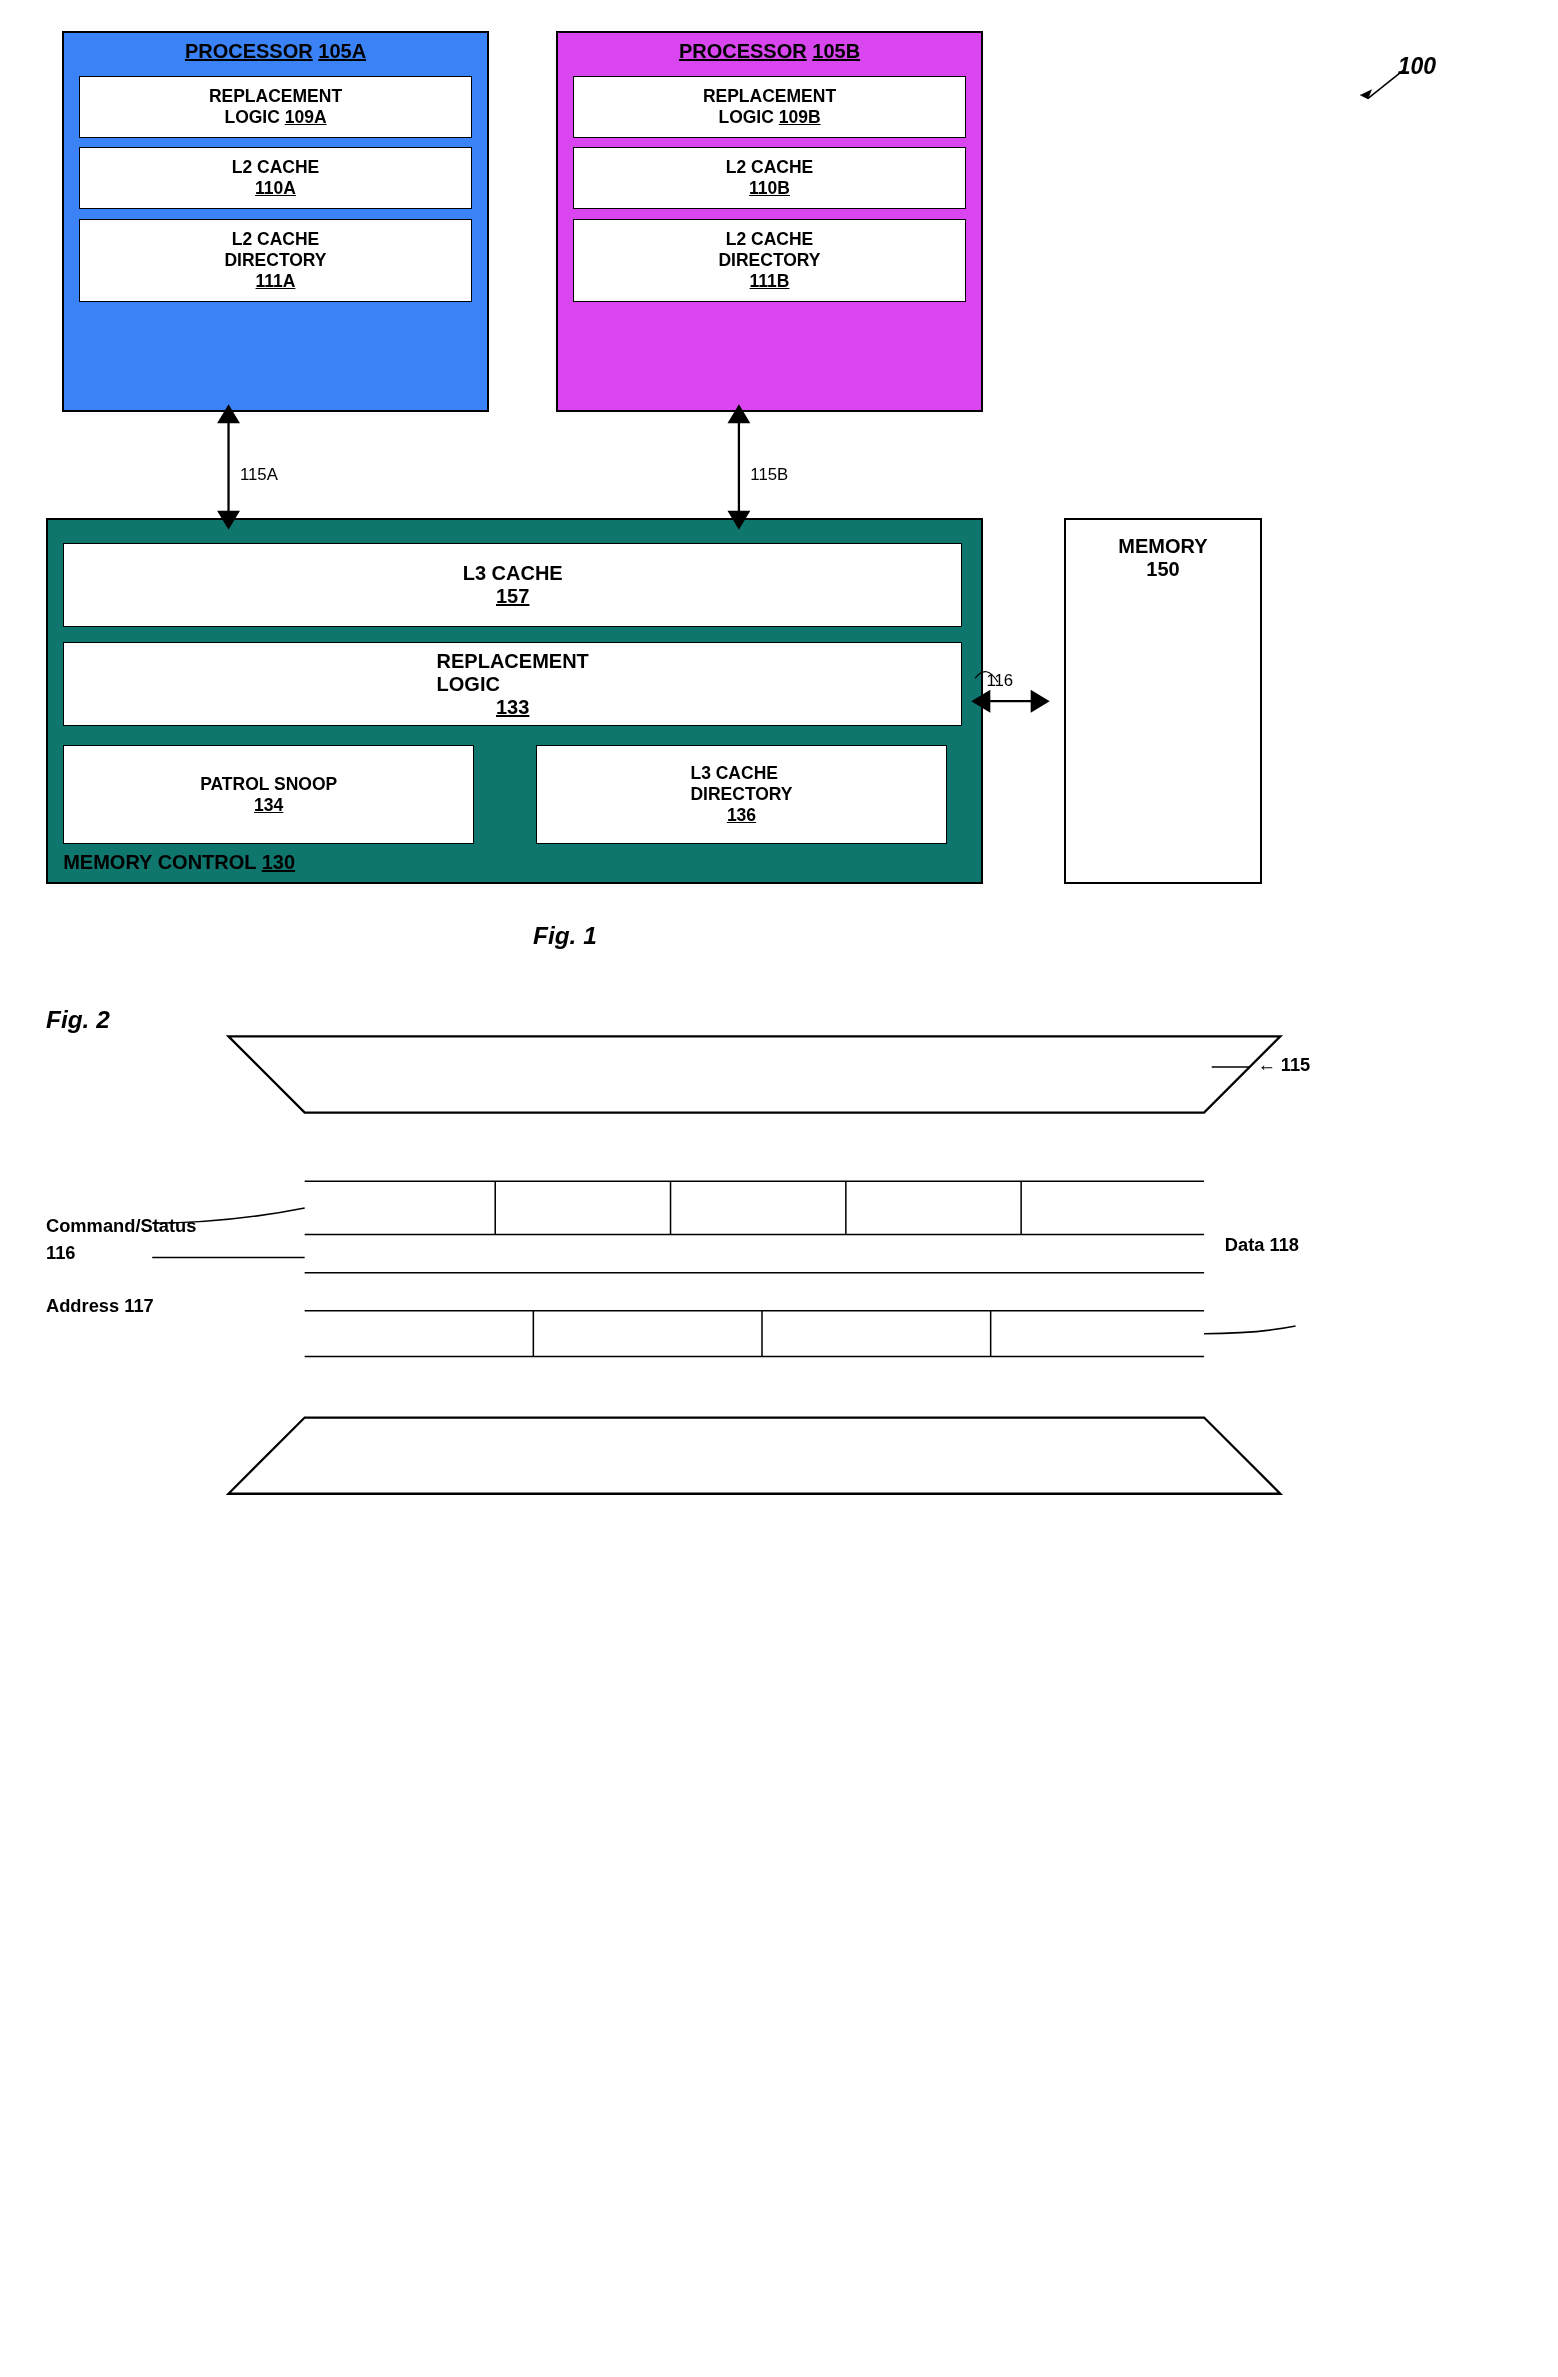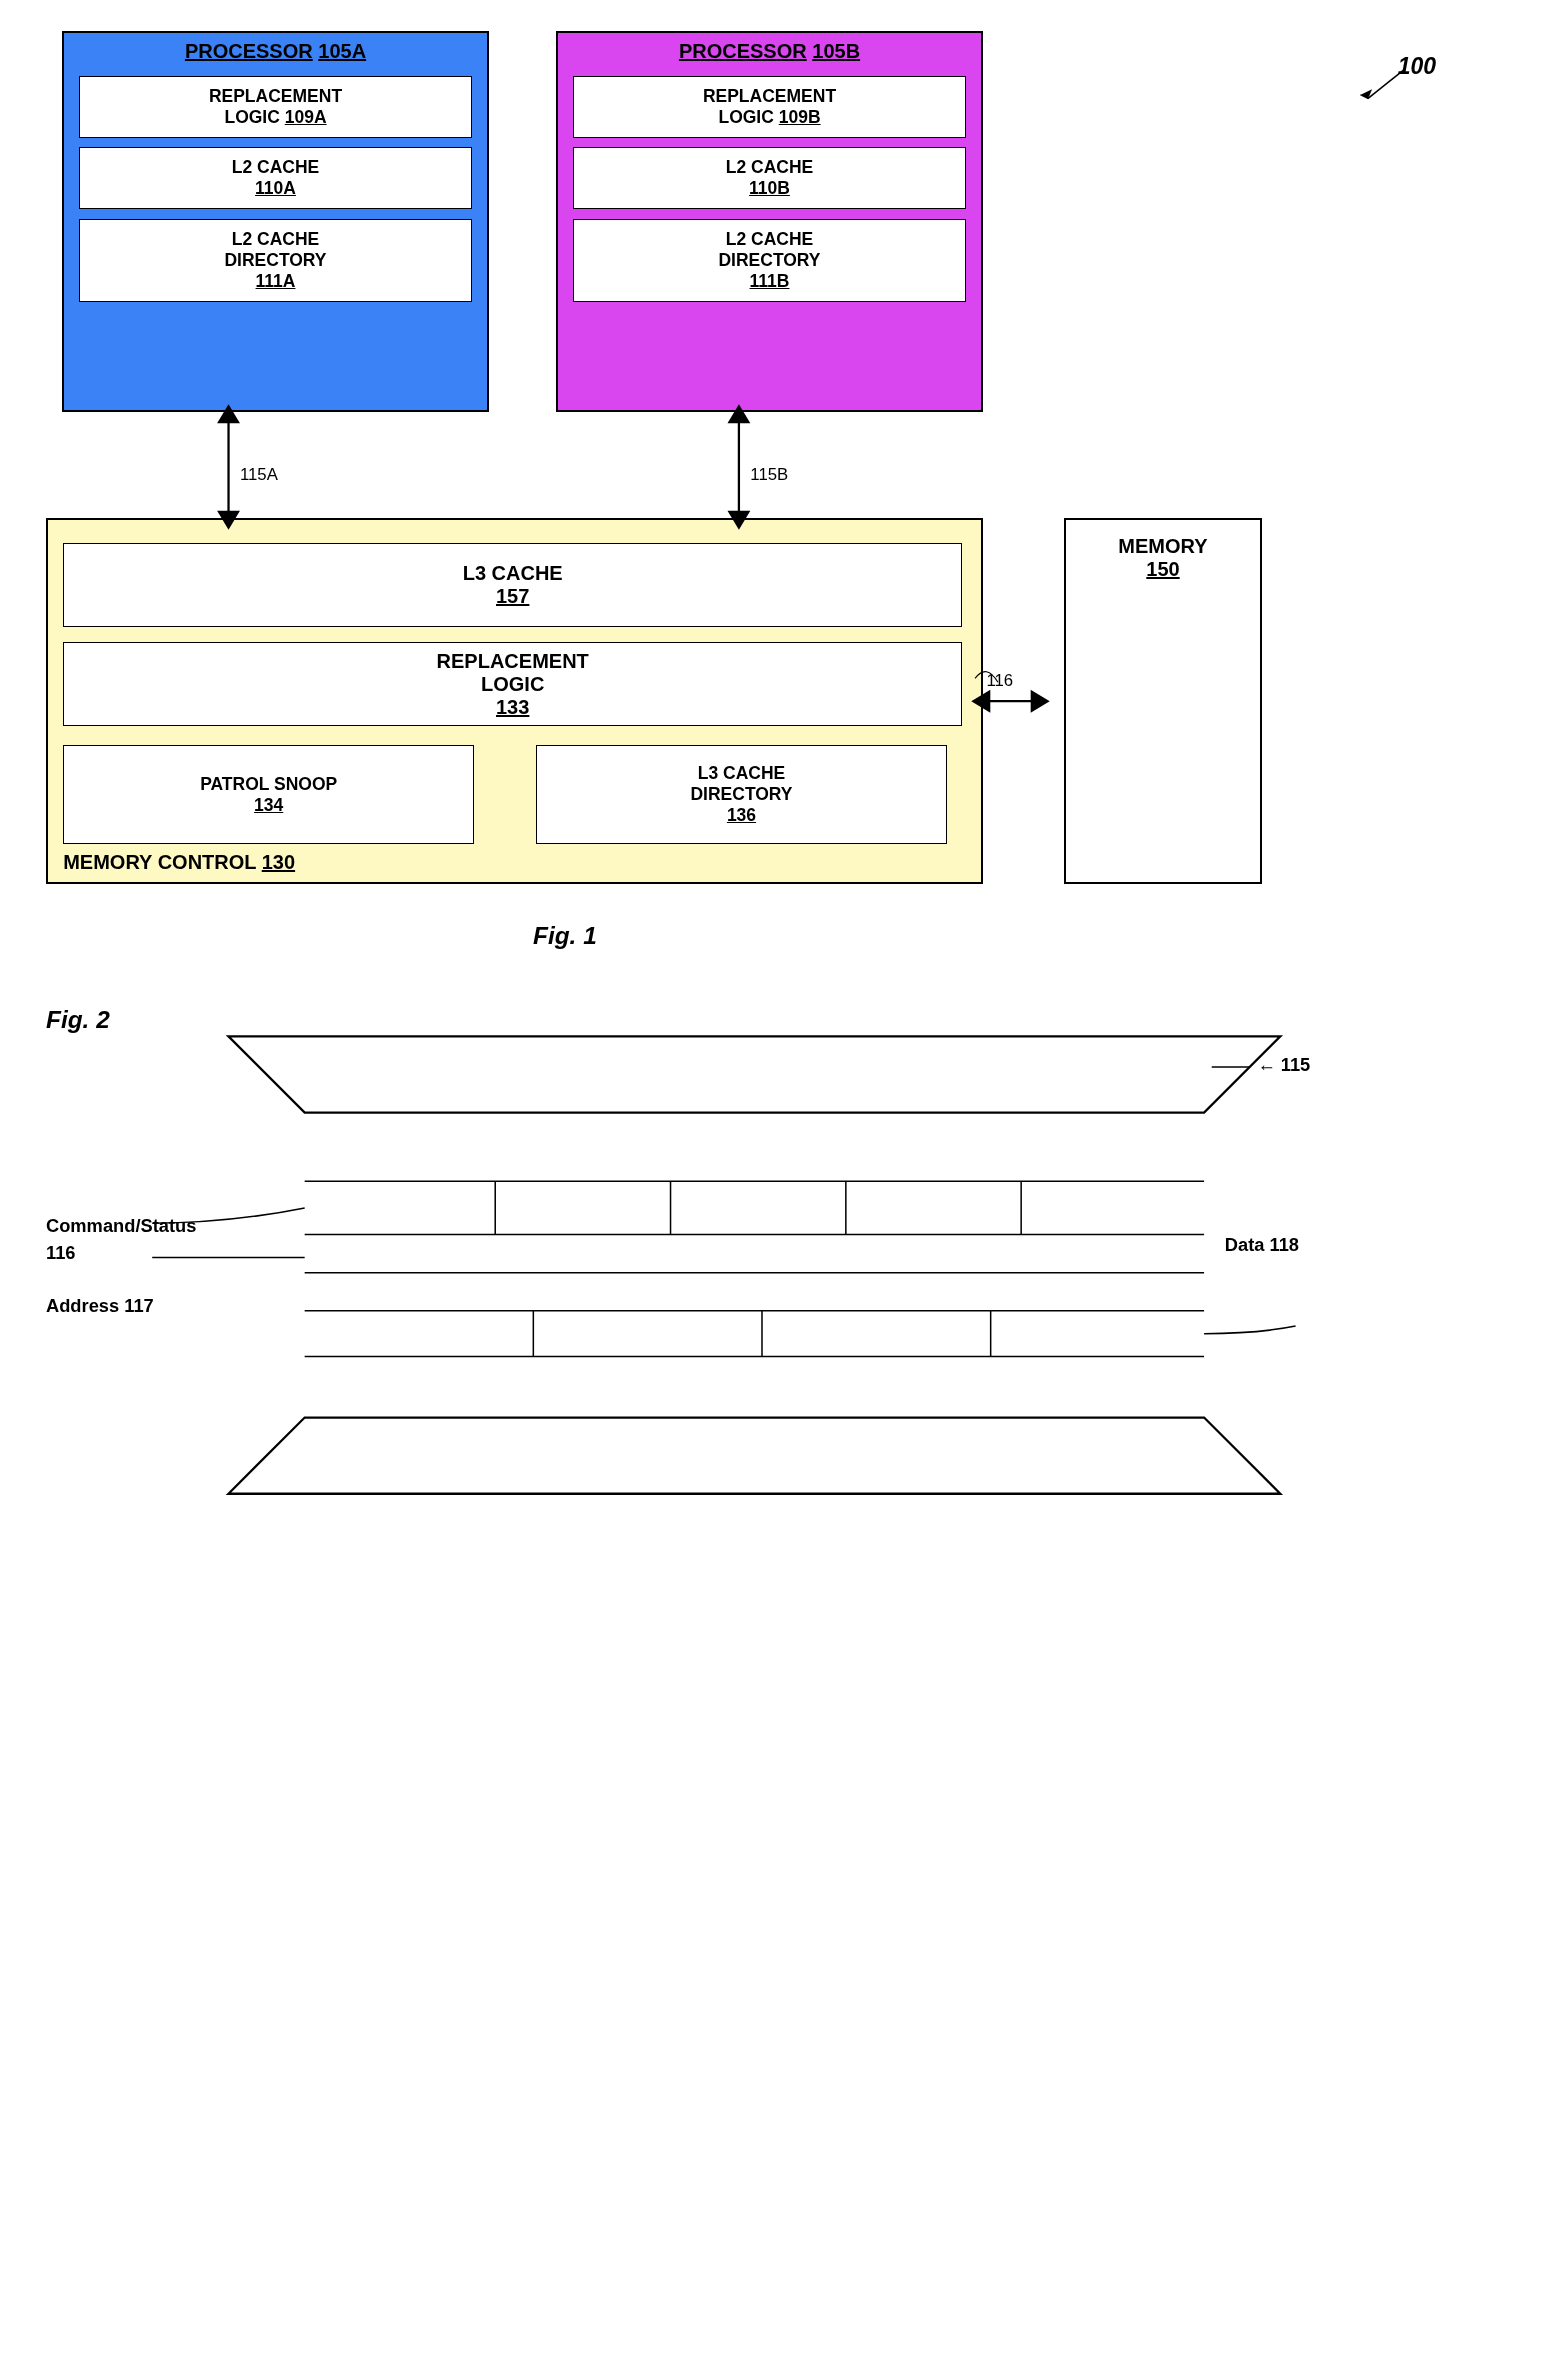--- a/index.html
+++ b/index.html
@@ -66,22 +66,21 @@
     }
 
     
     .memory-control {
       position: absolute;
       top: 518px;
       left: 46px;
       width: 937px;
       height: 366px;
       border: 2.3px solid #000;
-      background: #fef9c3;
-      text-align: center;
+      background: #0f766e;
     }
 
     .memory-control-label {
       position: absolute;
       bottom: 7.6px;
       left: 15.2px;
       font-size: 20px;
       font-weight: bold;
     }
 
@@ -107,21 +106,20 @@
       margin-left: 28px;
     }
 
     .memory-box-title {
       font-size: 20px;
       font-weight: bold;
       text-align: center;
     }
 
     .memory-box-title span {
-      text-decoration: underline;
     }
 
     
     .l3-cache-box {
       position: absolute;
       top: 23px;
       left: 15.2px;
       width: 899px;
       height: 84px;
       border: 1.5px solid #000;

